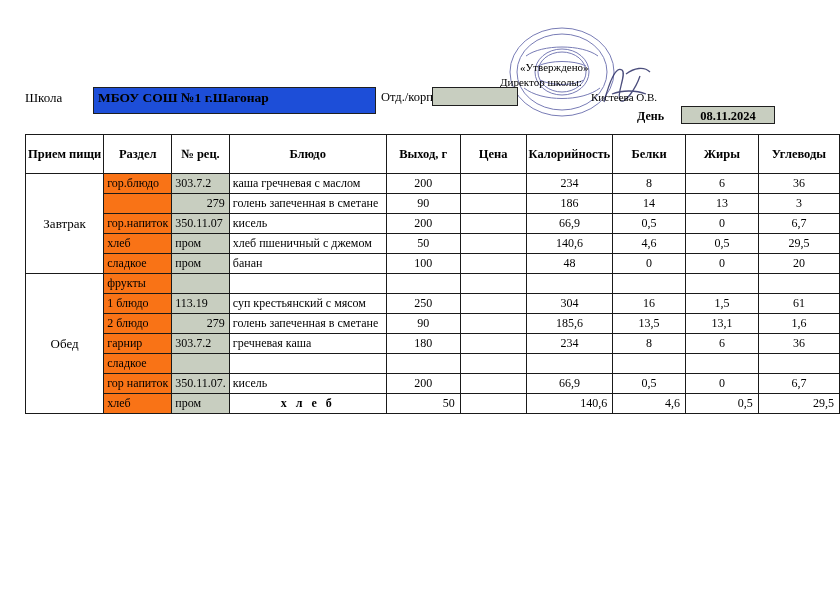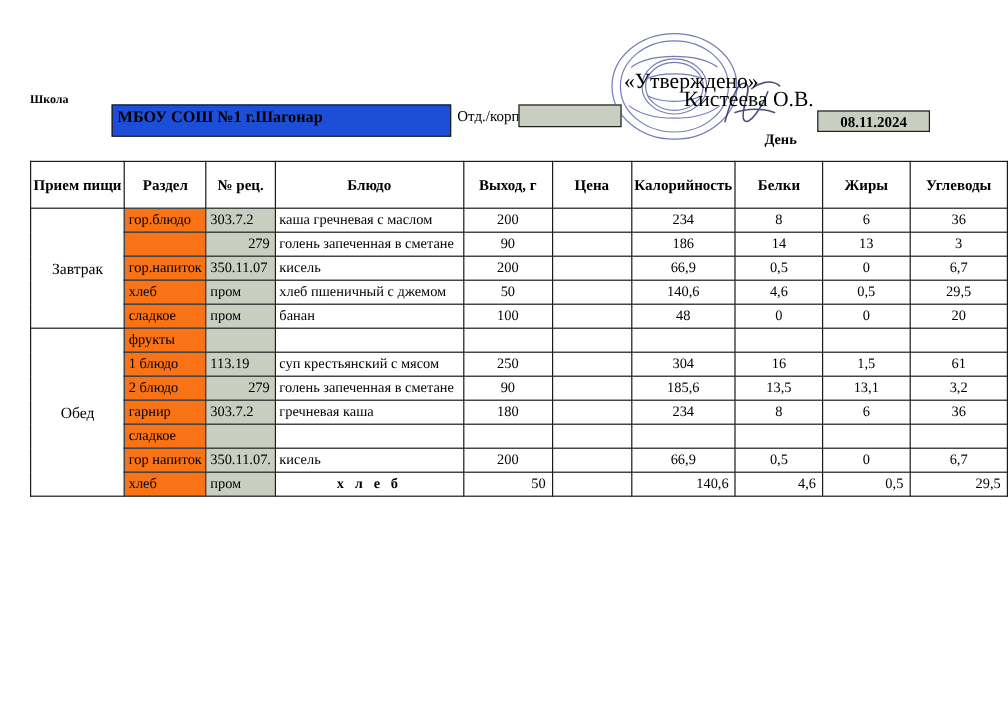--- a/index.html
+++ b/index.html
@@ -20,21 +20,21 @@
     width: 840px;
     height: 599px;
   }
 
   
   .approve-block {
     position: absolute;
     left: 500px;
     top: 60px;
     width: 220px;
-    font-size: 18px;
+    font-size: 11px;
     line-height: 15px;
     text-align: left;
   }
   .approve-block .ln1 { padding-left: 20px; }
   .approve-block .ln2 { white-space: nowrap; }
   .approve-block .ln3 { padding-left: 28px; text-align: center; }
 
   .stamp {
     position: absolute;
     left: 506px;
@@ -48,23 +48,23 @@
     left: 596px;
     top: 60px;
     width: 60px;
     height: 50px;
     pointer-events: none;
   }
 
   .lbl-school {
     position: absolute;
     left: 25px;
-    top: 78px;
-    font-size: 10px;
-    font-weight: bold;
+    top: 90px;
+    font-size: 13px;
+    font-weight: normal;
   }
   .school-field {
     position: absolute;
     left: 93px;
     top: 87px;
     width: 283px;
     height: 27px;
     border: 1px solid #1f1f1f;
     background: #1d4ed8;
     font-size: 13.5px;
@@ -93,21 +93,21 @@
   .lbl-day {
     position: absolute;
     left: 637px;
     top: 109px;
     font-size: 12px;
     font-weight: bold;
   }
   .day-field {
     position: absolute;
     left: 681px;
-    top: 92px;
+    top: 106px;
     width: 94px;
     height: 18px;
     border: 1px solid #1f1f1f;
     background: #c8cec0;
     font-size: 12.5px;
     font-weight: bold;
     line-height: 18px;
     text-align: center;
     box-sizing: border-box;
   }
@@ -196,20 +196,21 @@
   <svg class="sig" viewBox="0 0 60 50">
     <g fill="none" stroke="#2c2f66" stroke-width="1.3" opacity="0.85">
       <path d="M8 42 C14 20, 20 6, 26 10 C31 14, 20 34, 24 40 C28 46, 40 28, 44 16"></path>
       <path d="M30 14 C38 8, 48 6, 54 12"></path>
       <path d="M16 34 C26 30, 40 30, 50 34"></path>
     </g>
   </svg>
 
   <div class="approve-block">
     <div class="ln1">«Утверждено»</div>
+    <div class="ln2">Директор школы:</div>
     <div class="ln3">Кистеева О.В.</div>
   </div>
 
   <div class="lbl-school">Школа</div>
   <div class="school-field">МБОУ СОШ №1 г.Шагонар</div>
 
   <div class="lbl-korp">Отд./корп</div>
   <div class="korp-field"></div>
 
   <div class="lbl-day">День</div>
@@ -312,21 +313,21 @@
         </tr>
         <tr>
           <td class="sect">2 блюдо</td>
           <td class="rec right">279</td>
           <td class="dish">голень запеченная в сметане</td>
           <td class="num">90</td>
           <td class="num"></td>
           <td class="num">185,6</td>
           <td class="num">13,5</td>
           <td class="num">13,1</td>
-          <td class="num">3,2</td>
+          <td class="num">1,6</td>
         </tr>
         <tr>
           <td class="sect">гарнир</td>
           <td class="rec">303.7.2</td>
           <td class="dish">гречневая каша</td>
           <td class="num">180</td>
           <td class="num"></td>
           <td class="num">234</td>
           <td class="num">8</td>
           <td class="num">6</td>

